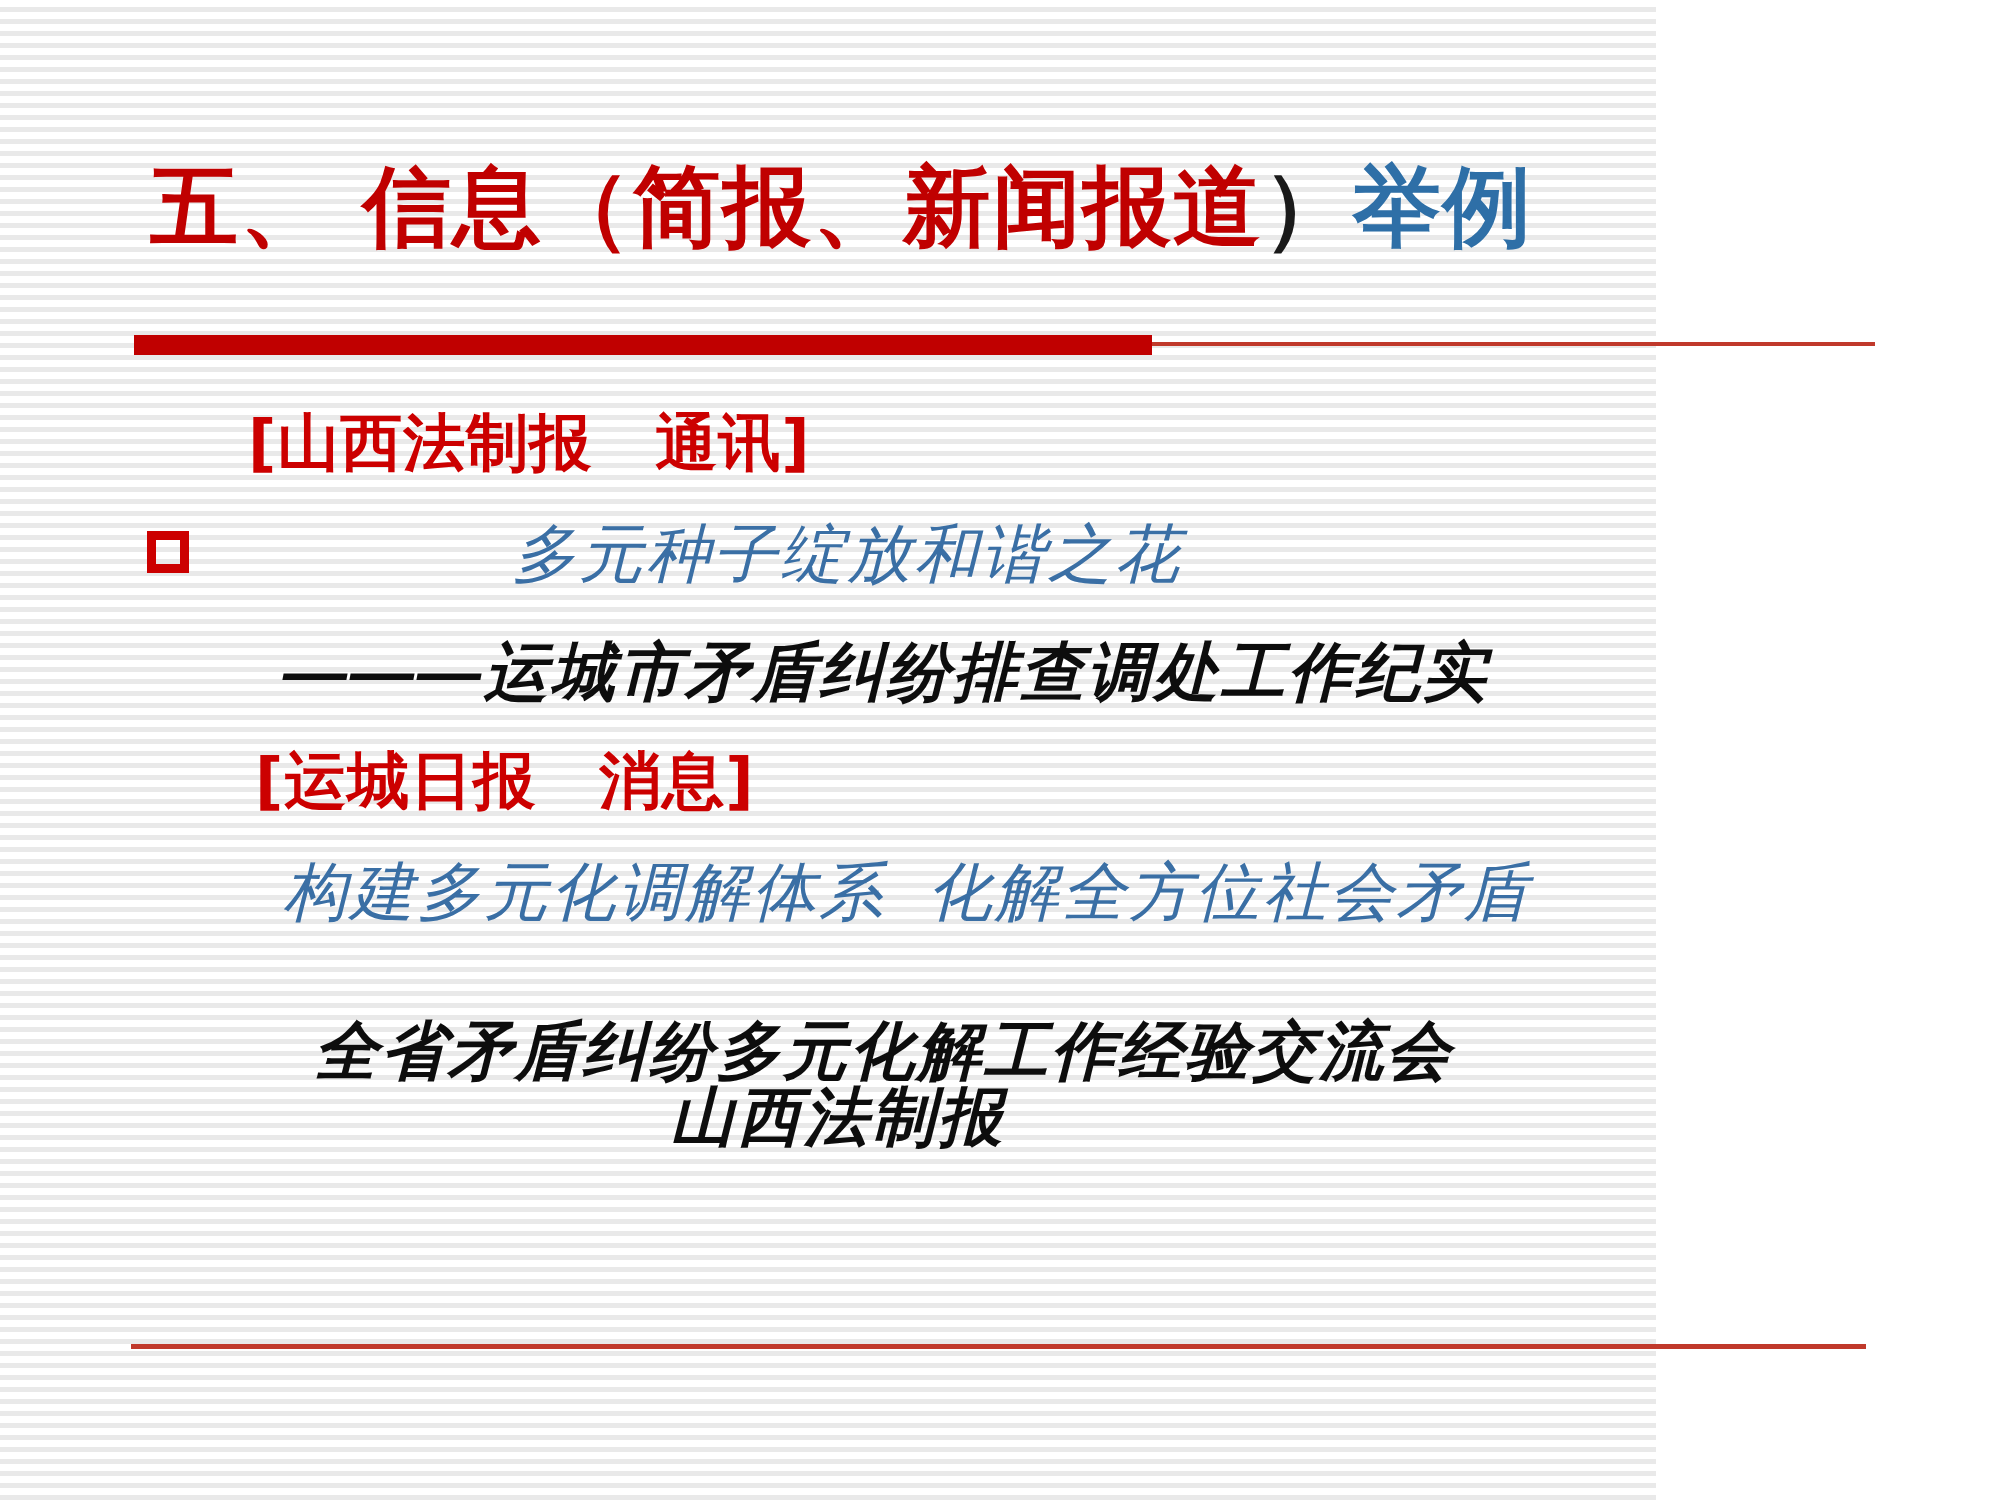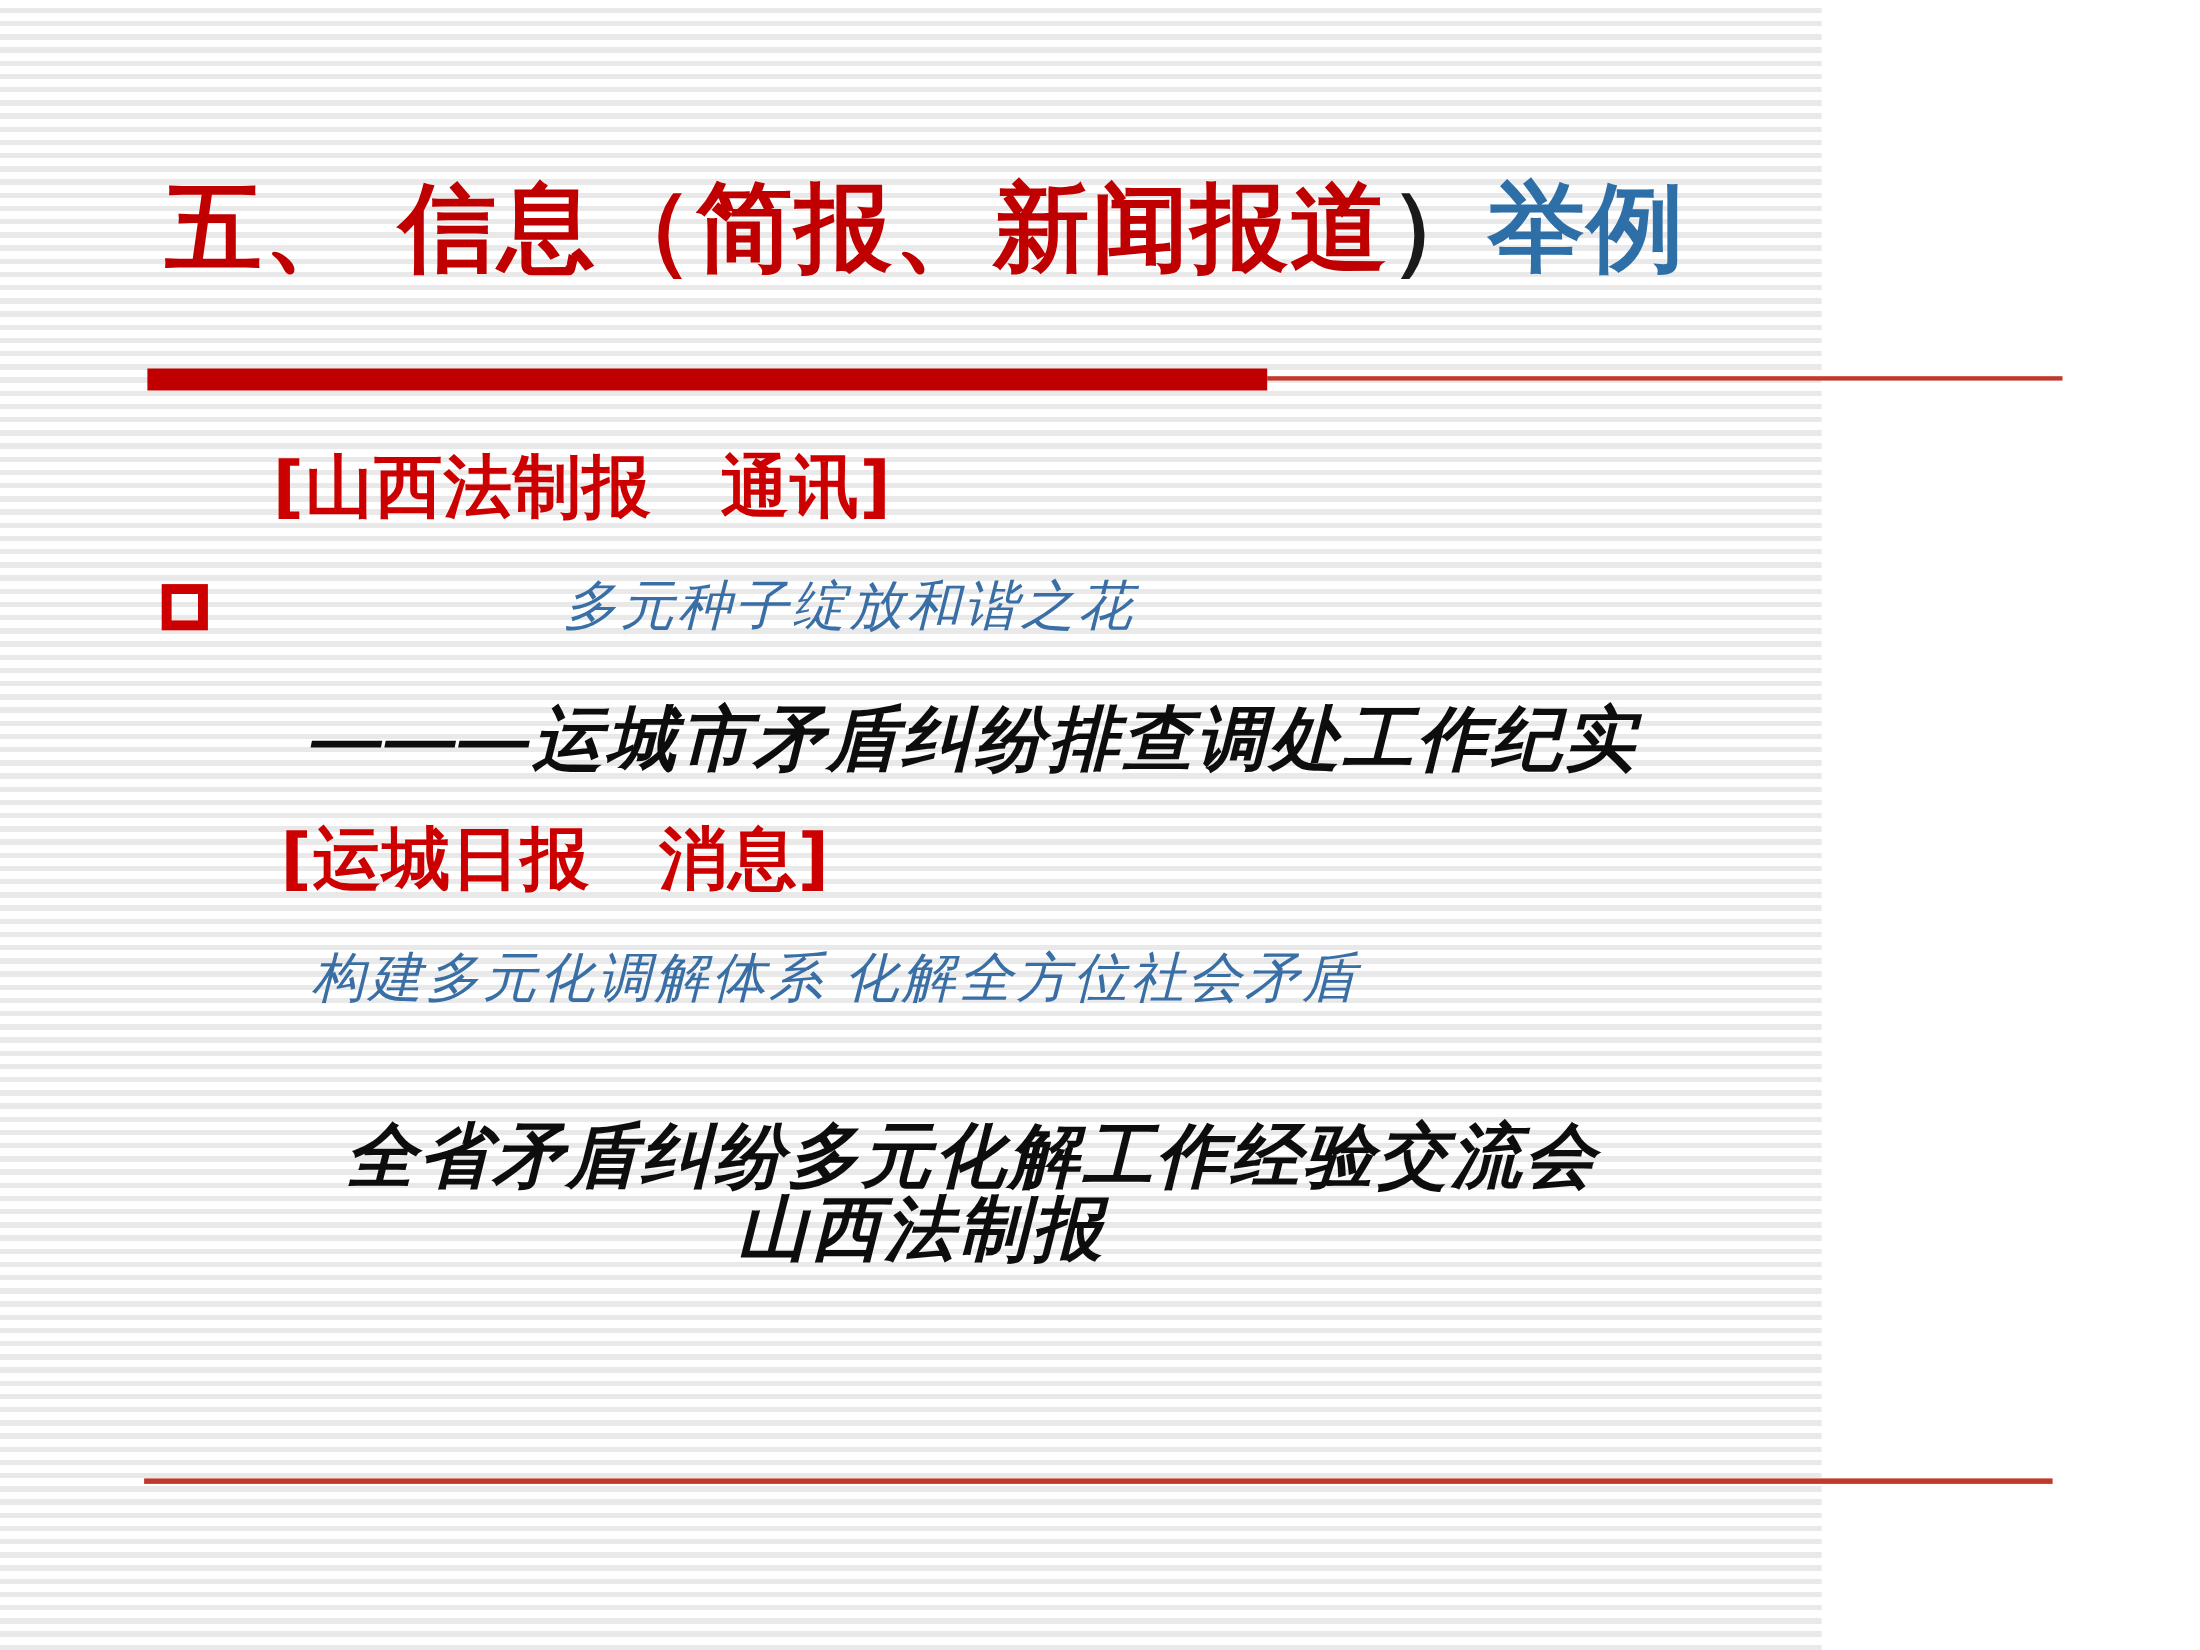--- a/index.html
+++ b/index.html
@@ -87,24 +87,24 @@
   .src-tag {
     font-family: "DejaVu Sans", "Liberation Sans", sans-serif;
     font-weight: bold;
     font-size: 62px;
     color: #CC0000;
     letter-spacing: 1px;
   }
 
   
   .headline-blue {
-    font-family: Liberation Sans, sans-serif;
+    font-family: Liberation Mono, monospace;
     font-style: italic;
     font-weight: normal;
-    font-size: 49px;
+    font-size: 64px;
     color: #3A6FA5;
     letter-spacing: 3px;
   }
 
   
   .headline-black {
     font-family: Liberation Sans, sans-serif;
     font-style: italic;
     font-weight: bold;
     font-size: 64px;

